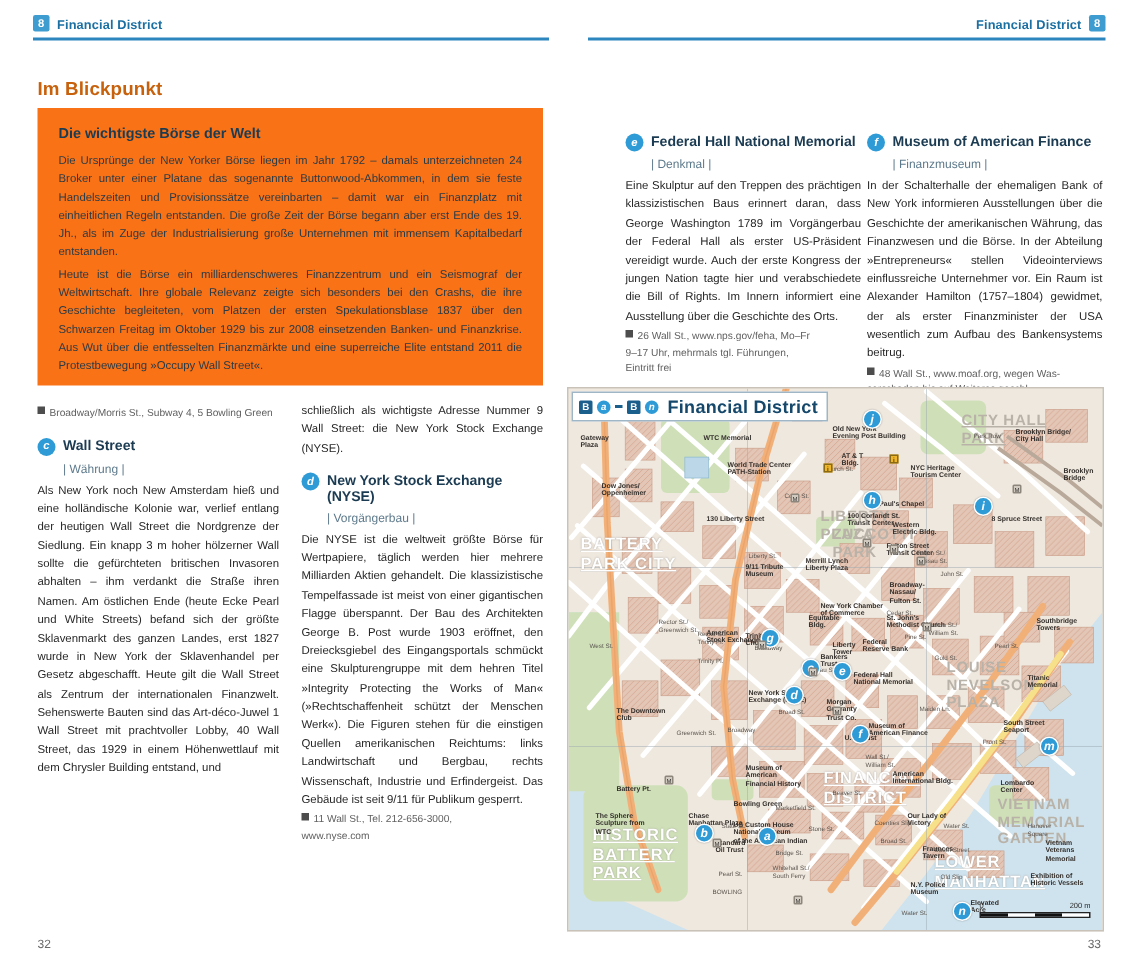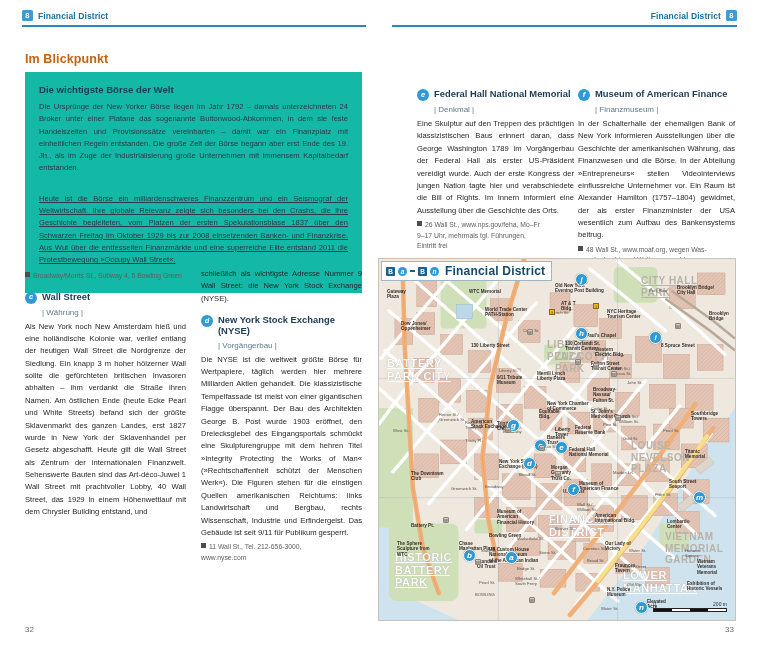--- a/index.html
+++ b/index.html
@@ -56,39 +56,39 @@
     font-size: 12.5px;
     font-weight: bold;
     color: #c8610c;
     letter-spacing: .1px;
   }
 
   
   .box {
     position: absolute;
     left: 25px; top: 72px;
-    width: 337px; height: 221px;
-    background: #14b8a6;
+    width: 337px; height: 185px;
+    background: #f97316;
     padding: 12px 14px 10px 14px;
   }
   .box h3 {
     margin: 0 0 6px 0;
     font-size: 9.6px;
     font-weight: bold;
     color: #1b3b52;
   }
   .box p {
     margin: 0;
     font-size: 7.6px;
     line-height: 1.62;
     color: #2b3a45;
     text-align: justify;
     hyphens: auto;
   }
-  .box p + p { margin-top: 18px; text-decoration: underline; }
+  .box p + p { margin-top: 2px; }
 
   
   .col {
     position: absolute;
     width: 161px;
     font-size: 7.6px;
     line-height: 1.63;
     color: #262626;
   }
   .col p {

